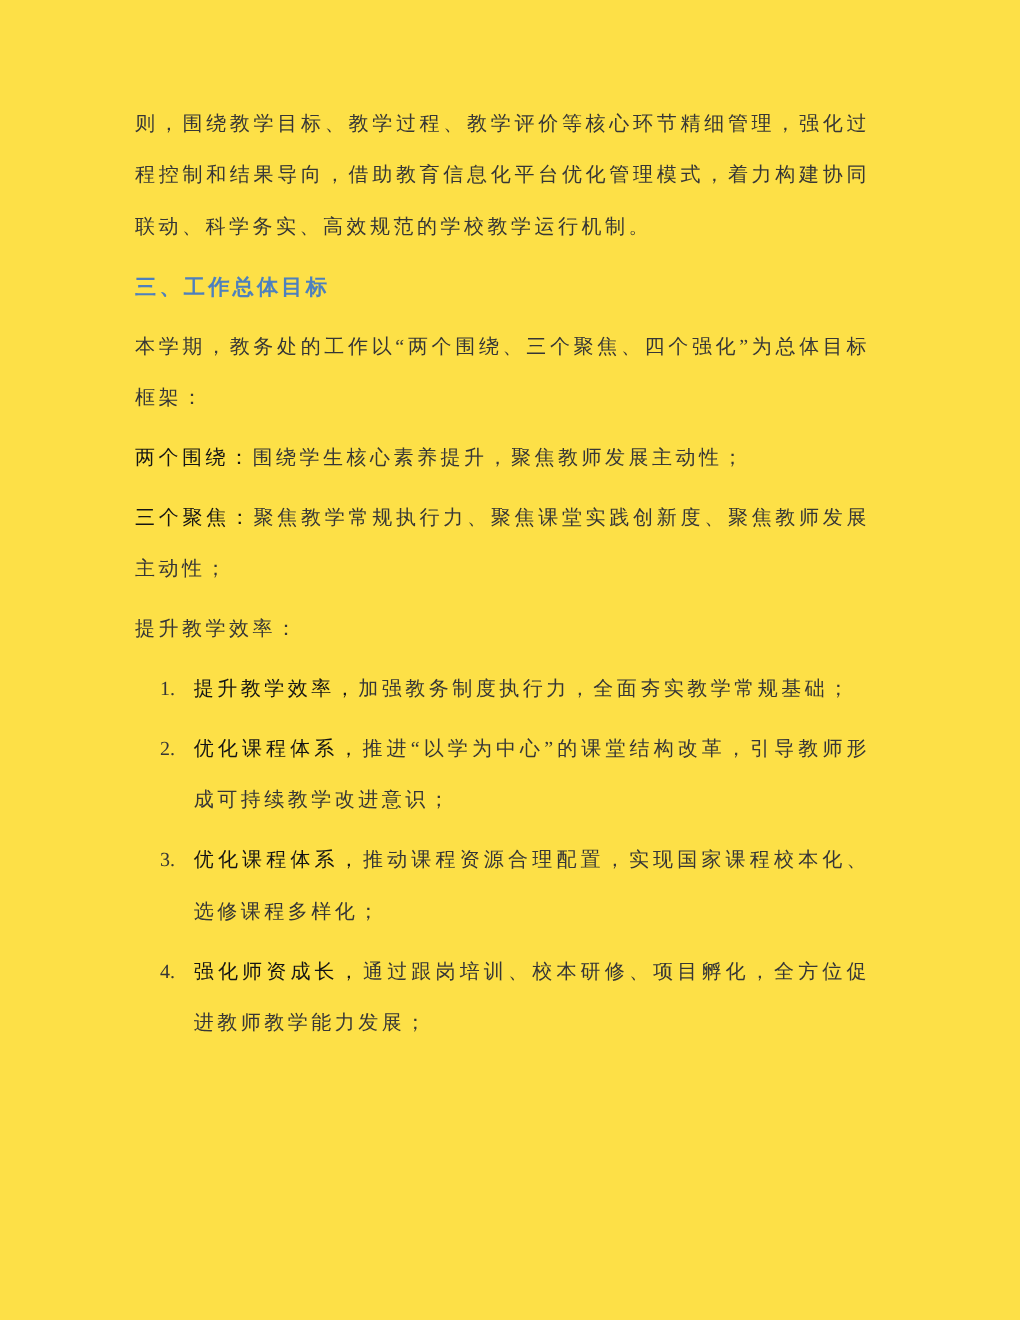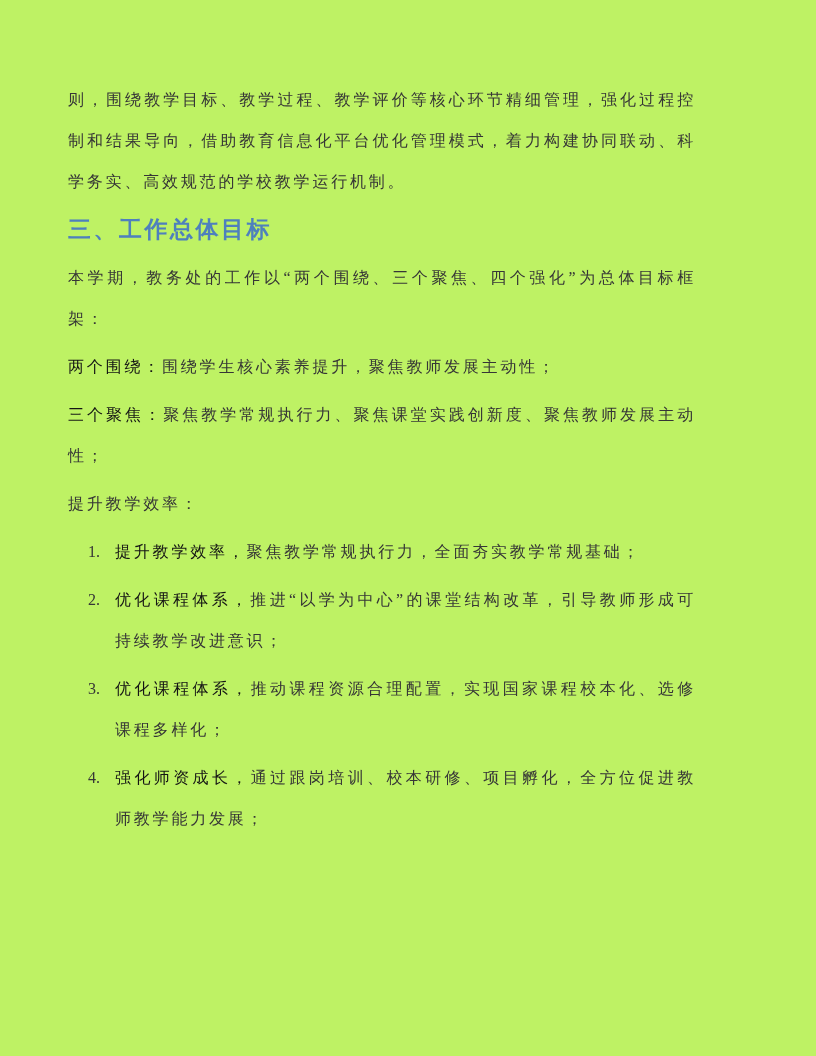--- a/index.html
+++ b/index.html
@@ -5,37 +5,37 @@
   html, body {
     margin: 0;
     padding: 0;
     background: #ffffff;
   }
   .page {
     position: relative;
     width: 816px;
     height: 1056px;
     box-sizing: border-box;
-    padding: 79px 120px 0 68px;
-    background: #bef264;
+    padding: 79px 120px 0 108px;
+    background: #fde047;
     overflow: hidden;
   }
   .para {
     margin: 0 0 7px 0;
     font-family: "Liberation Serif", "DejaVu Serif", serif;
     font-size: 16px;
     line-height: 41px;
     letter-spacing: 2.8px;
     color: #363636;
     text-align: justify;
   }
   .heading {
     margin: 0 0 7px 0;
     font-family: "Liberation Sans", "DejaVu Sans", sans-serif;
-    font-size: 23px;
+    font-size: 17px;
     font-weight: bold;
     line-height: 41px;
     letter-spacing: 2.5px;
     color: #4e80bd;
     text-align: left;
   }
   .lead {
     font-family: "Liberation Sans", "DejaVu Sans", sans-serif;
     font-weight: normal;
     color: #141414;
@@ -75,21 +75,21 @@
   <p class="para">
     <span class="lead">三个聚焦：</span><span>聚焦教学常规执行力、聚焦课堂实践创新度、聚焦教师发展主动性；</span>
   </p>
 
 
   <p class="para">提升教学效率：</p>
 
   <ol class="goal-list">
     <li class="para goal">
       <span class="goal-num">1.</span>
-      <span class="lead">提升教学效率，</span><span>聚焦教学常规执行力，全面夯实教学常规基础；</span>
+      <span class="lead">提升教学效率，</span><span>加强教务制度执行力，全面夯实教学常规基础；</span>
     </li>
     <li class="para goal">
       <span class="goal-num">2.</span>
       <span class="lead">优化课程体系，</span><span>推进“以学为中心”的课堂结构改革，引导教师形成可持续教学改进意识；</span>
     </li>
     <li class="para goal">
       <span class="goal-num">3.</span>
       <span class="lead">优化课程体系，</span><span>推动课程资源合理配置，实现国家课程校本化、选修课程多样化；</span>
     </li>
     <li class="para goal">

